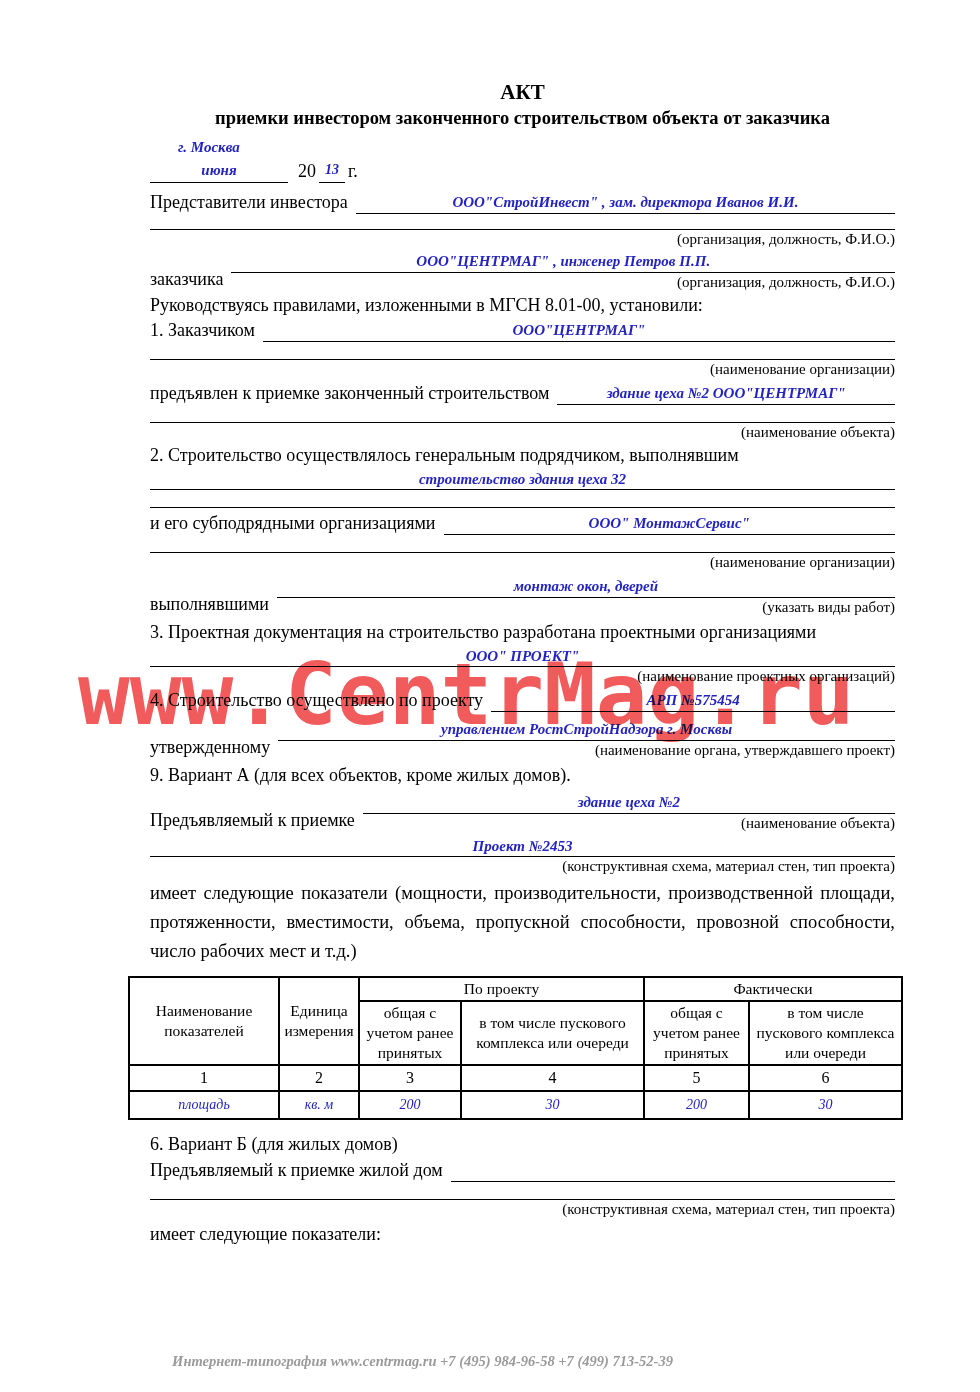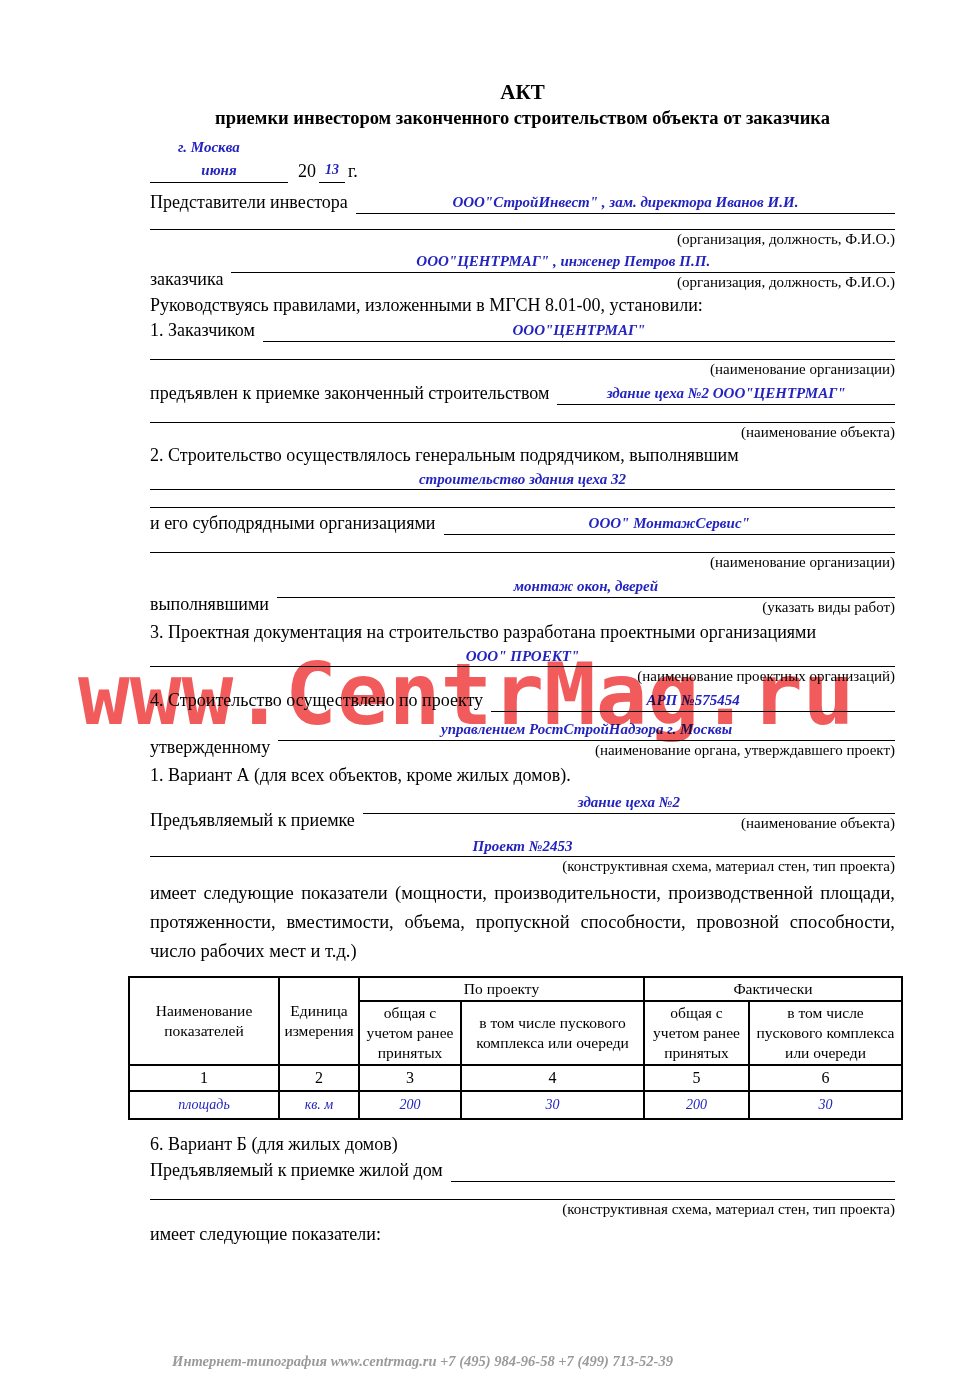--- a/index.html
+++ b/index.html
@@ -143,21 +143,21 @@
     </div>
 
     <div class="frow mt4">
       <span class="lbl">утвержденному</span>
       <span class="fillcol">
         <span class="fill"><span class="val blue">управлением РостСтройНадзора г. Москвы</span></span>
         <span class="caption">(наименование органа, утверждавшего проект)</span>
       </span>
     </div>
 
-    <div class="plain mt4">1. Вариант А (для всех объектов, кроме жилых домов).</div>
+    <div class="plain mt4">9. Вариант А (для всех объектов, кроме жилых домов).</div>
     <div class="frow mt2">
       <span class="lbl">Предъявляемый к приемке</span>
       <span class="fillcol">
         <span class="fill"><span class="val blue">здание цеха №2</span></span>
         <span class="caption">(наименование объекта)</span>
       </span>
     </div>
     <div class="fullfill mt4"><span class="blue">Проект №2453</span></div>
     <div class="caption">(конструктивная схема, материал стен, тип проекта)</div>
 

